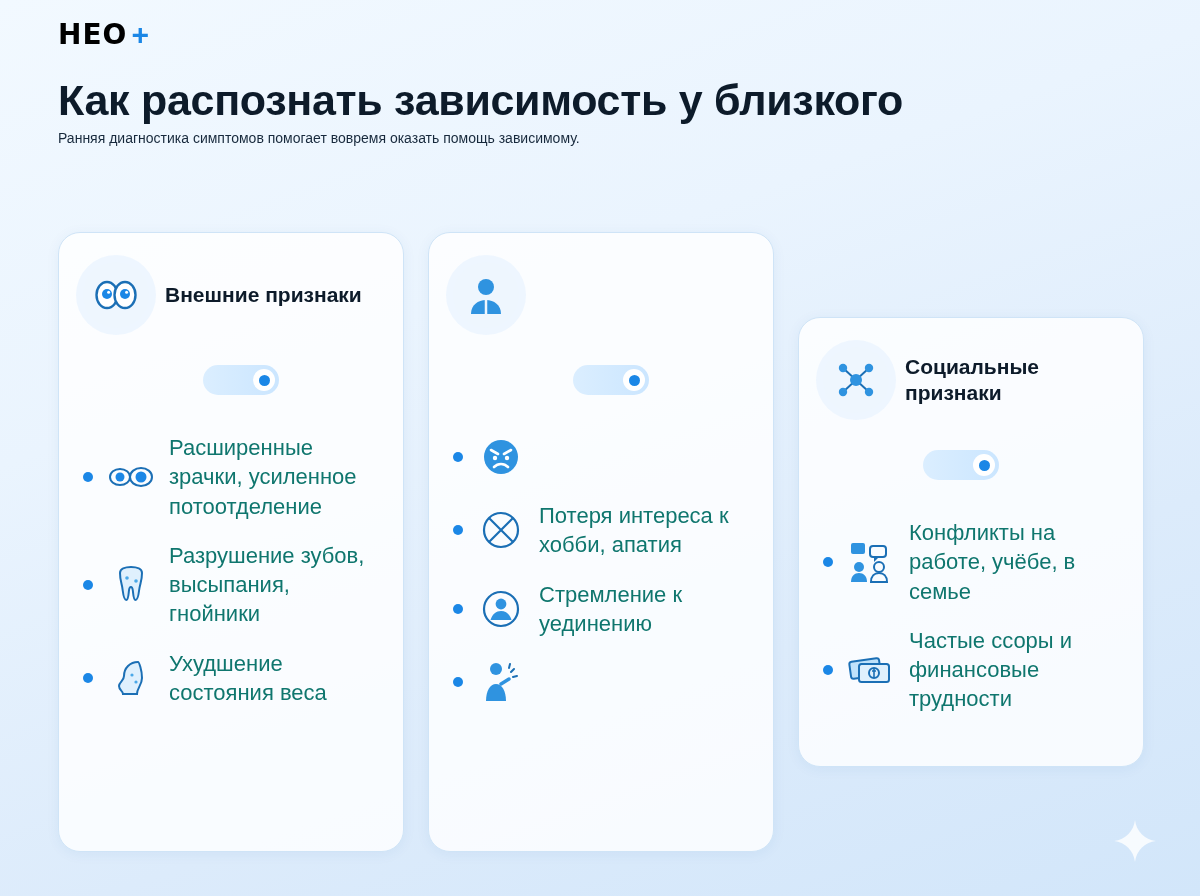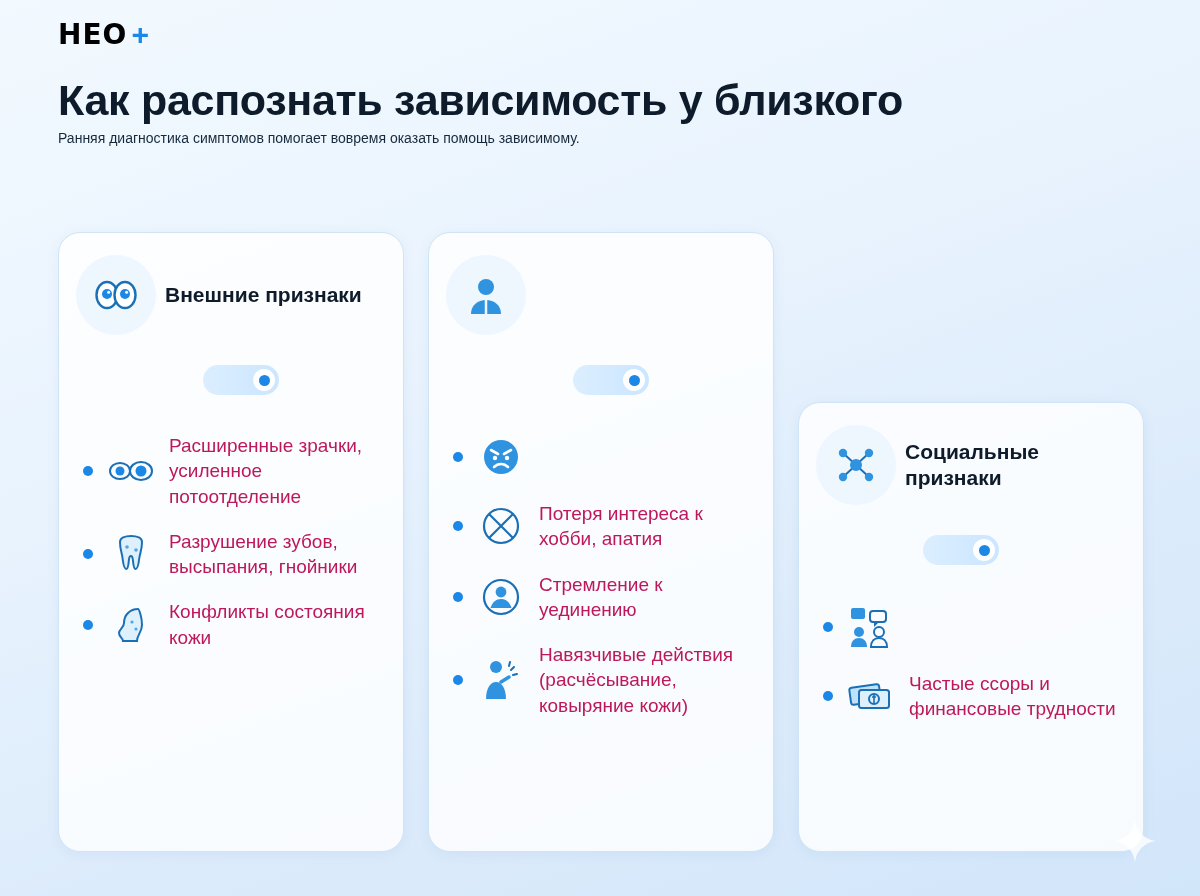--- a/index.html
+++ b/index.html
@@ -53,21 +53,21 @@
     color: #17293c;
   }
 
   
   .cards {
     position: absolute;
     left: 58px; top: 232px;
     width: 1086px;
     display: flex;
     gap: 24px;
-    align-items: flex-end;
+    align-items: center;
   }
   .card {
     background: rgba(255,255,255,0.82);
     border: 1px solid #cfe4f7;
     border-radius: 22px;
     box-shadow: 0 2px 14px rgba(20,80,150,0.06);
     padding: 26px 24px 28px 24px;
     position: relative;
   }
   .card-1 { width: 346px; height: 620px; }
@@ -131,23 +131,23 @@
     width: 10px; height: 10px; flex: 0 0 10px;
     border-radius: 50%;
     background: #1b87e6;
   }
   .item-icon {
     width: 52px; height: 48px;
     flex: 0 0 52px;
     display: flex; align-items: center; justify-content: center;
   }
   .item-text {
-    font-size: 19px;
+    font-size: 22px;
     line-height: 1.33;
-    color: #be185d;
+    color: #0f766e;
   }
 
   
   .sparkle {
     position: absolute;
     right: 44px; bottom: 34px;
     width: 42px; height: 42px;
     opacity: .85;
   }
 </style>
@@ -212,21 +212,21 @@
 
       <div class="list-item">
         <span class="bullet"></span>
         <span class="item-icon">
           <svg width="38" height="40" viewBox="0 0 38 40">
             <path d="M26 4c-8 0-14 6-14 14 0 5-5 6-5 10 0 4 4 5 4 8h14c0-6 5-9 5-16 0-8-3-16-4-16z" fill="#dff0fd" stroke="#1b6fb5" stroke-width="2"></path>
             <circle cx="20" cy="17" r="1.6" fill="#4aa8e8"></circle>
             <circle cx="24" cy="24" r="1.6" fill="#4aa8e8"></circle>
           </svg>
         </span>
-        <span class="item-text">Конфликты состояния кожи</span>
+        <span class="item-text">Ухудшение состояния веса</span>
       </div>
     </div>
   </section>
 
   <section class="card card-2">
     <div class="card-head">
       <div class="head-icon">
         <svg width="40" height="42" viewBox="0 0 40 42">
           <circle cx="20" cy="13" r="8" fill="#2f93e0"></circle>
           <path d="M5 40c0-9 7-14 15-14s15 5 15 14z" fill="#2f93e0"></path>
@@ -279,21 +279,20 @@
       <div class="list-item">
         <span class="bullet"></span>
         <span class="item-icon">
           <svg width="40" height="44" viewBox="0 0 40 44">
             <circle cx="15" cy="9" r="6" fill="#2f93e0"></circle>
             <path d="M5 41c0-10 4-17 10-17s10 7 10 17z" fill="#2f93e0"></path>
             <path d="M20 24l8-5" stroke="#2f93e0" stroke-width="3.4" stroke-linecap="round"></path>
             <path d="M30 12l3-3M32 17l4-1M28 8l1-4" stroke="#1b6fb5" stroke-width="2" stroke-linecap="round"></path>
           </svg>
         </span>
-        <span class="item-text">Навязчивые действия (расчёсывание, ковыряние кожи)</span>
       </div>
     </div>
   </section>
 
   <section class="card card-3">
     <div class="card-head">
       <div class="head-icon">
         <svg width="42" height="42" viewBox="0 0 42 42">
           <path d="M21 21 L8 9 M21 21 L34 9 M21 21 L8 33 M21 21 L34 33" stroke="#1b6fb5" stroke-width="2"></path>
           <circle cx="21" cy="21" r="6" fill="#2f93e0"></circle>
@@ -317,20 +316,21 @@
           <svg width="46" height="44" viewBox="0 0 46 44">
             <rect x="3" y="3" width="14" height="11" rx="2" fill="#2f93e0"></rect>
             <rect x="22" y="6" width="16" height="11" rx="3" fill="none" stroke="#1b6fb5" stroke-width="2"></rect>
             <path d="M26 17l0 5 5-5z" fill="#1b6fb5"></path>
             <circle cx="11" cy="27" r="5" fill="#2f93e0"></circle>
             <path d="M3 42c0-6 3.6-9 8-9s8 3 8 9z" fill="#2f93e0"></path>
             <circle cx="31" cy="27" r="5" fill="none" stroke="#1b6fb5" stroke-width="2"></circle>
             <path d="M23 42c0-6 3.6-9 8-9s8 3 8 9z" fill="none" stroke="#1b6fb5" stroke-width="2"></path>
           </svg>
         </span>
+        <span class="item-text">Конфликты на работе, учёбе, в семье</span>
       </div>
 
       <div class="list-item">
         <span class="bullet"></span>
         <span class="item-icon">
           <svg width="48" height="36" viewBox="0 0 48 36">
             <rect x="3" y="8" width="30" height="17" rx="2.5" transform="rotate(-8 18 16)" fill="#bfe2fb" stroke="#1b6fb5" stroke-width="2"></rect>
             <rect x="12" y="12" width="30" height="18" rx="2.5" fill="#dff0fd" stroke="#1b6fb5" stroke-width="2"></rect>
             <circle cx="27" cy="21" r="5" fill="none" stroke="#1b6fb5" stroke-width="2"></circle>
             <path d="M27 17v8M25 19h4" stroke="#1b6fb5" stroke-width="1.6"></path>

